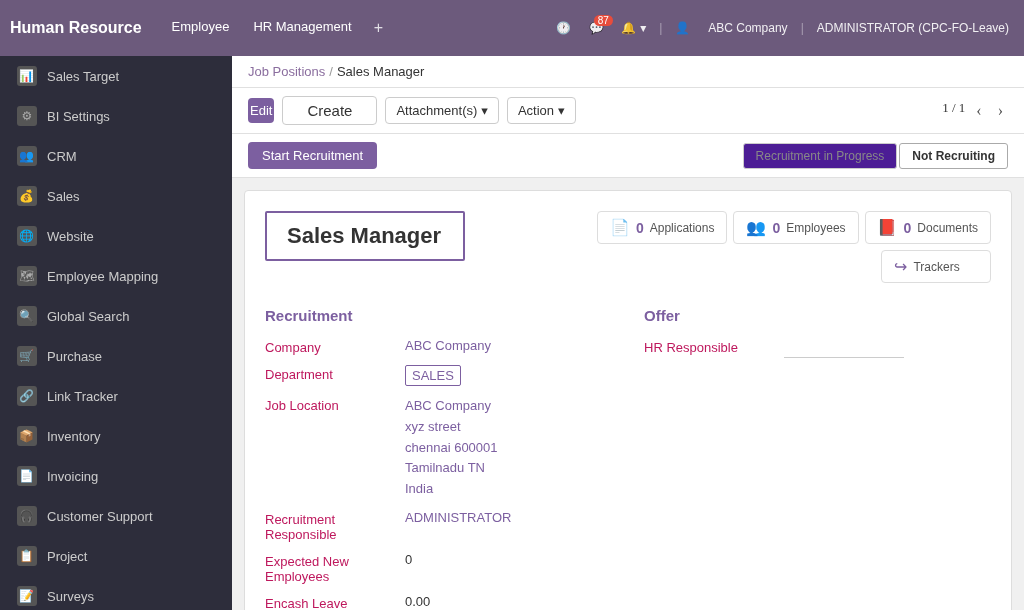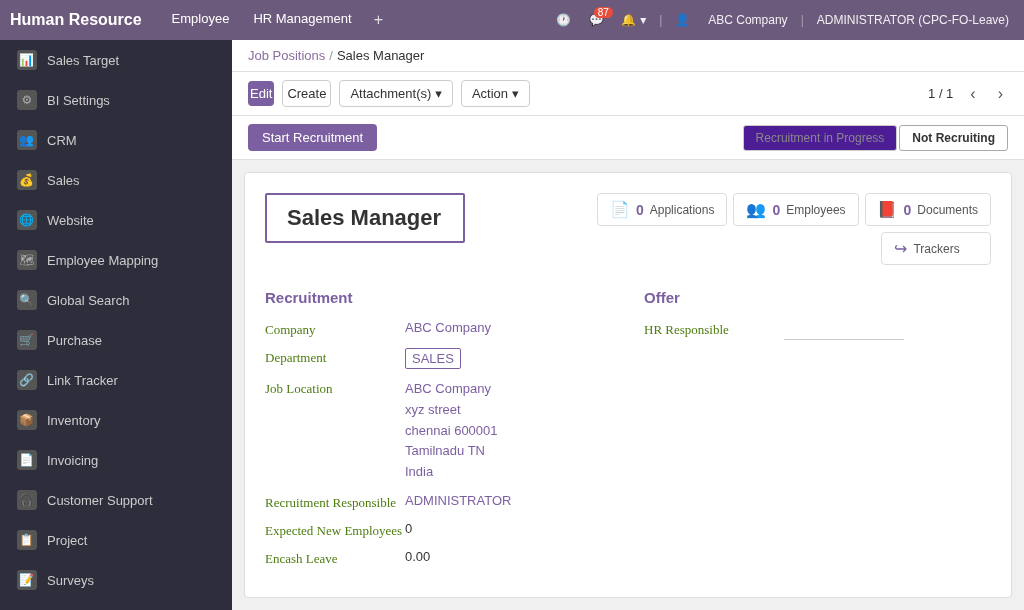--- a/index.html
+++ b/index.html
@@ -4,21 +4,21 @@
   <style>
     * { box-sizing: border-box; margin: 0; padding: 0; }
     body { font-family: 'Segoe UI', Arial, sans-serif; font-size: 13px; background: #f0f0f0; height: 610px; overflow: hidden; display: flex; flex-direction: column; }
 
     
     .top-nav {
       background: #6c5a7c;
       color: white;
       display: flex;
       align-items: center;
-      height: 40px;
+      height: 56px;
       padding: 0 10px;
       flex-shrink: 0;
     }
     .top-nav-title {
       font-size: 16px;
       font-weight: bold;
       margin-right: 20px;
       white-space: nowrap;
     }
     .top-nav-menu {
@@ -148,44 +148,44 @@
       padding: 5px 2px;
       border-radius: 4px;
       cursor: pointer;
       font-size: 13px;
       font-weight: 500;
     }
     .btn-create {
       background: white;
       color: #333;
       border: 1px solid #ccc;
-      padding: 5px 4px;
-      border-radius: 4px;
-      cursor: pointer;
-      font-size: 13px;
+      padding: 5px 24px;
+      border-radius: 4px;
+      cursor: pointer;
+      font-size: 15px;
     }
     .btn-dropdown {
       background: white;
       color: #333;
       border: 1px solid #ccc;
       padding: 5px 10px;
       border-radius: 4px;
       cursor: pointer;
       font-size: 13px;
       display: flex;
       align-items: center;
       gap: 4px;
     }
     .spacer { flex: 1; }
     .pagination {
       display: flex;
-      align-items: center;
-      gap: 12px;
+      gap: 6px;
       font-size: 13px;
       color: #333;
+      font-family: Liberation Serif, serif;
     }
     .page-nav {
       cursor: pointer;
       color: #555;
       padding: 2px 5px;
       font-size: 16px;
     }
 
     
     .status-bar {
@@ -298,25 +298,24 @@
       font-weight: 600;
       margin-bottom: 14px;
     }
     .form-row {
       display: flex;
       margin-bottom: 10px;
       align-items: flex-start;
     }
     .form-label {
       width: 140px;
-      color: #4d7c0f;
+      color: #be185d;
       font-size: 13px;
       padding-top: 2px;
       flex-shrink: 0;
-      font-family: Liberation Serif, serif;
     }
     .form-value {
       color: #7c5fa0;
       font-size: 13px;
       cursor: pointer;
     }
     .form-value.plain { color: #333; cursor: default; }
     .field-highlighted {
       border: 1px solid #7c5fa0;
       border-radius: 2px;

